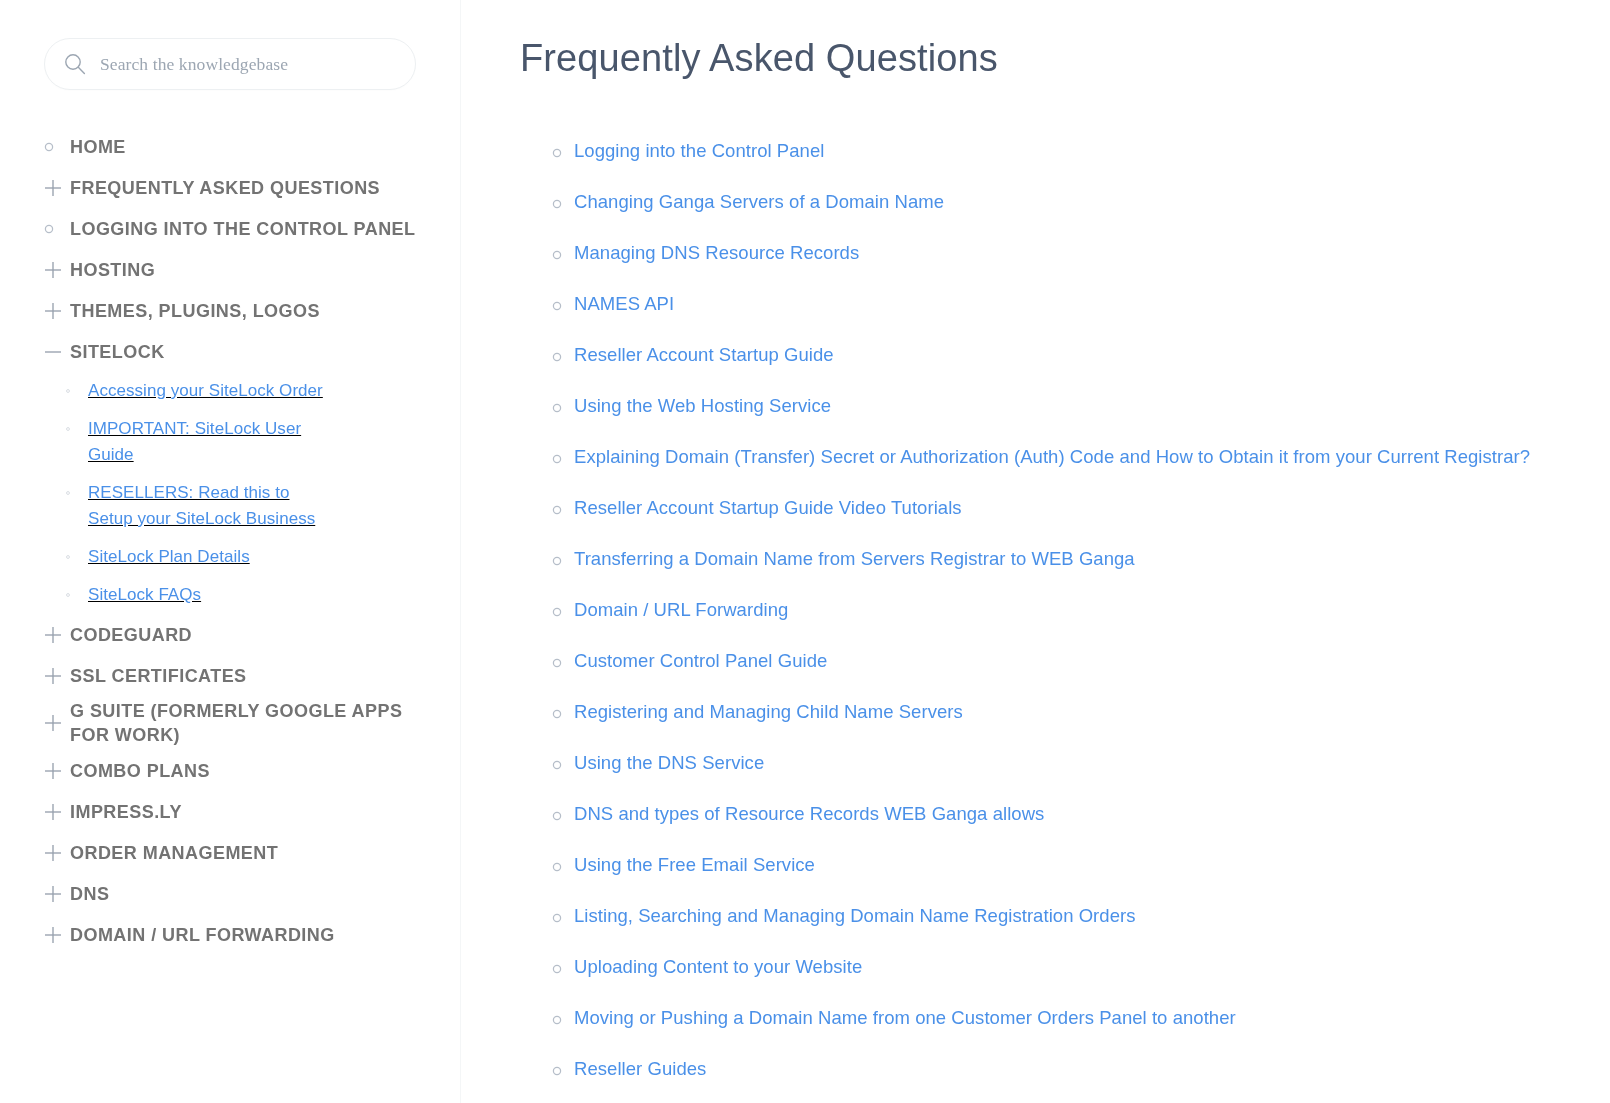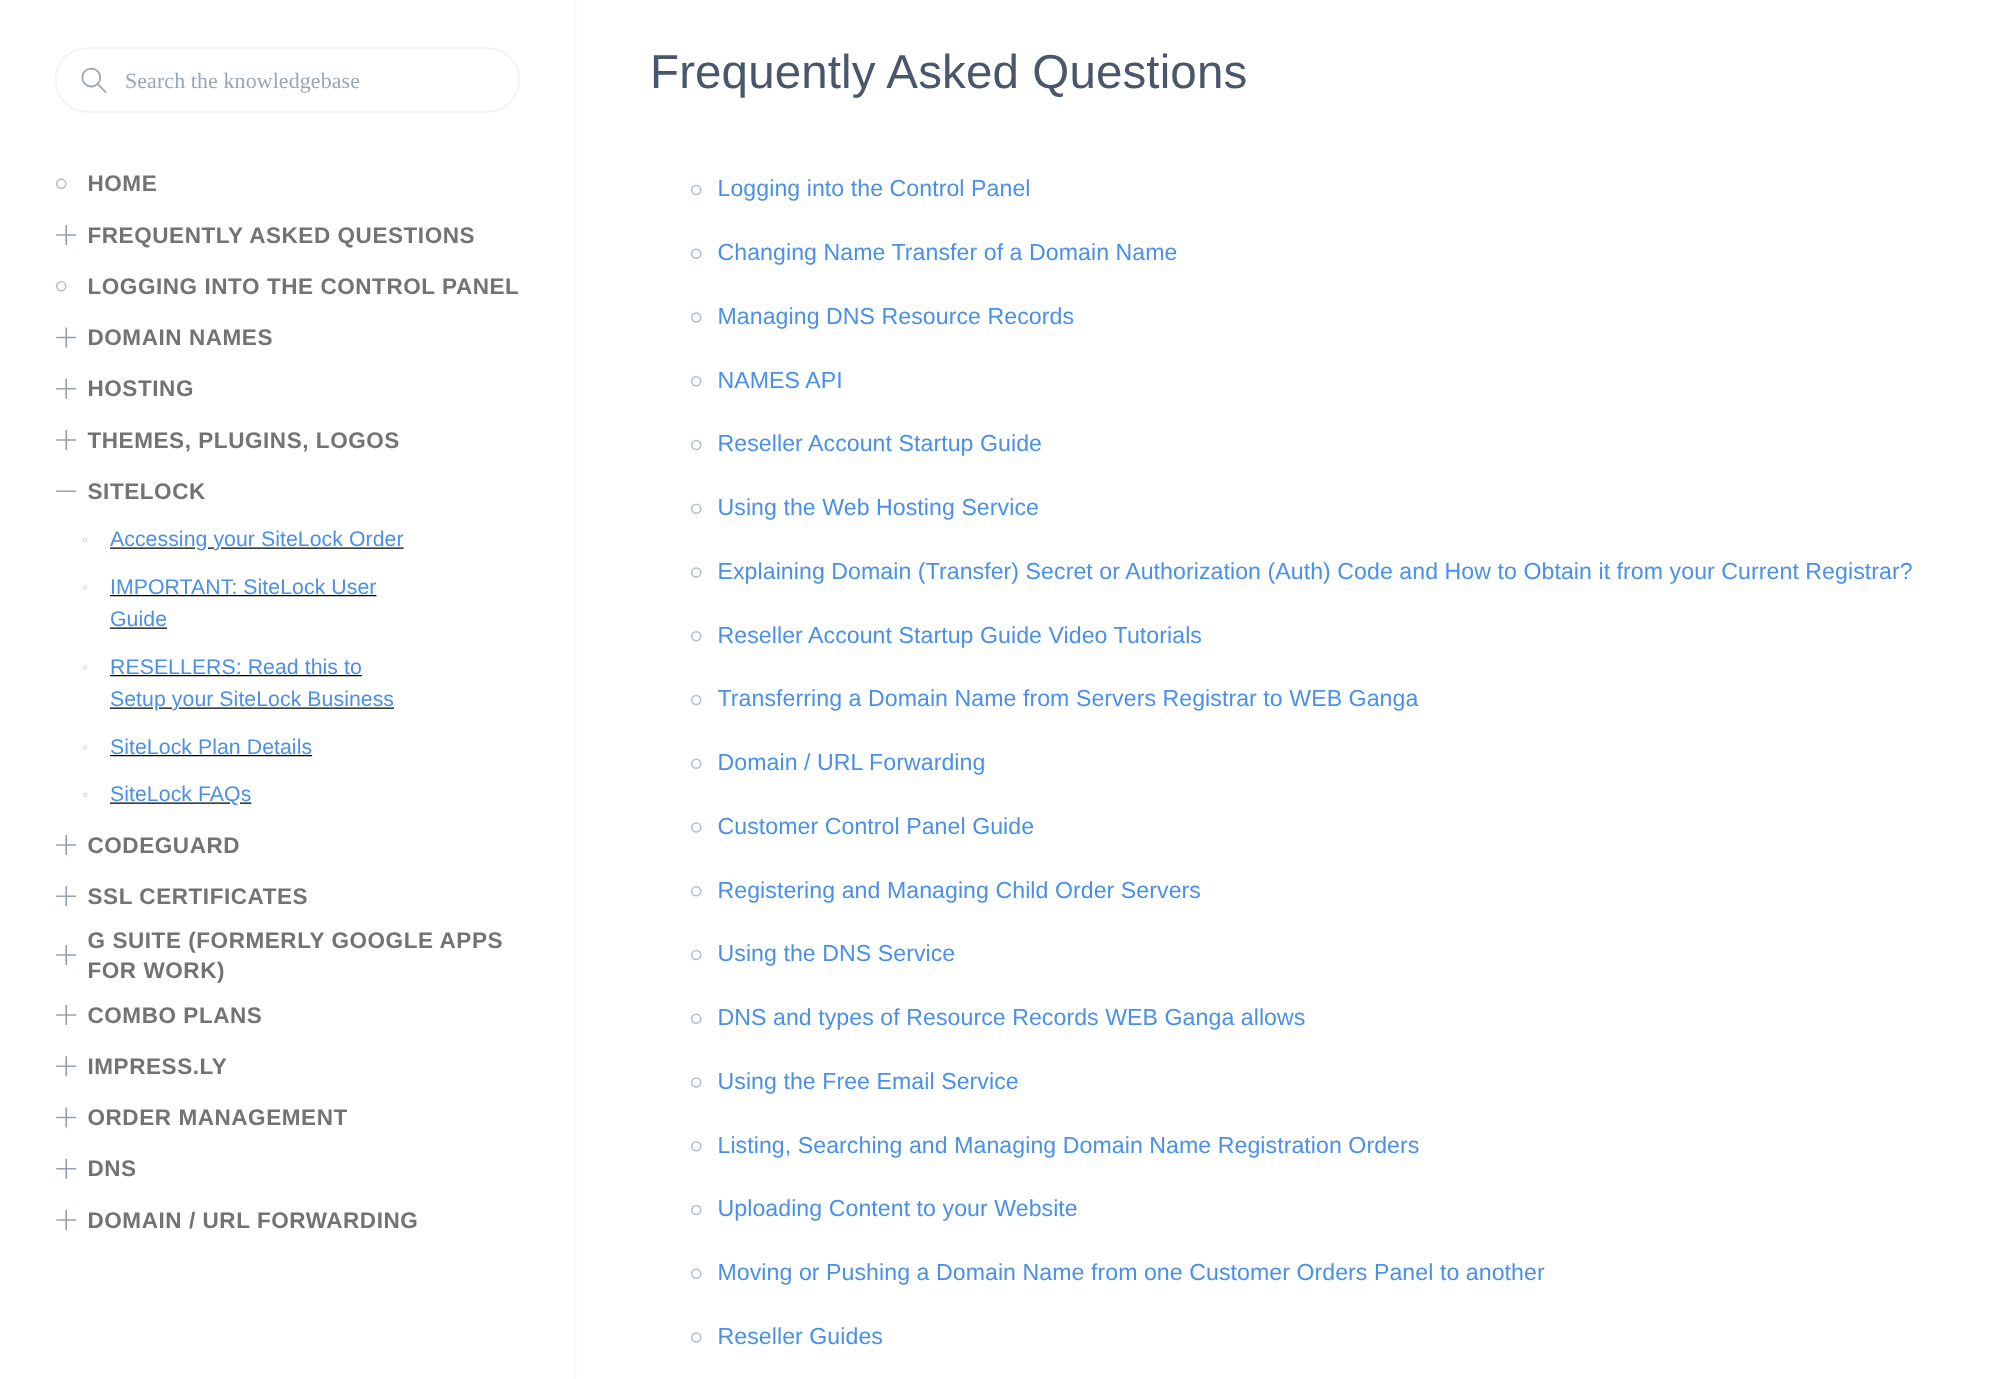--- a/index.html
+++ b/index.html
@@ -223,31 +223,20 @@
           </div>
         </div>
         <div class="nav-item">
           <div class="nav-row">
             <span class="marker">
               <svg width="18" height="18" viewBox="0 0 18 18">
                 <line x1="1" y1="9" x2="17" y2="9" stroke="#97a1ae" stroke-width="1.35"></line>
                 <line x1="9" y1="1" x2="9" y2="17" stroke="#97a1ae" stroke-width="1.35"></line>
               </svg>
             </span>
-            <span class="nav-label">DOMAIN NAMES</span>
-          </div>
-        </div>
-        <div class="nav-item">
-          <div class="nav-row">
-            <span class="marker">
-              <svg width="18" height="18" viewBox="0 0 18 18">
-                <line x1="1" y1="9" x2="17" y2="9" stroke="#97a1ae" stroke-width="1.35"></line>
-                <line x1="9" y1="1" x2="9" y2="17" stroke="#97a1ae" stroke-width="1.35"></line>
-              </svg>
-            </span>
             <span class="nav-label">HOSTING</span>
           </div>
         </div>
         <div class="nav-item">
           <div class="nav-row">
             <span class="marker">
               <svg width="18" height="18" viewBox="0 0 18 18">
                 <line x1="1" y1="9" x2="17" y2="9" stroke="#97a1ae" stroke-width="1.35"></line>
                 <line x1="9" y1="1" x2="9" y2="17" stroke="#97a1ae" stroke-width="1.35"></line>
               </svg>
@@ -404,21 +393,21 @@
         <div class="faq-item">
           <span class="faq-marker"><svg width="10" height="10" viewBox="0 0 10 10">
               <circle cx="5" cy="5" r="3.6" fill="none" stroke="#b6bec9" stroke-width="1.25"></circle>
             </svg></span>
           <a class="faq-link">Logging into the Control Panel</a>
         </div>
         <div class="faq-item">
           <span class="faq-marker"><svg width="10" height="10" viewBox="0 0 10 10">
               <circle cx="5" cy="5" r="3.6" fill="none" stroke="#b6bec9" stroke-width="1.25"></circle>
             </svg></span>
-          <a class="faq-link">Changing Name Transfer of a Domain Name</a>
+          <a class="faq-link">Changing Ganga Servers of a Domain Name</a>
         </div>
         <div class="faq-item">
           <span class="faq-marker"><svg width="10" height="10" viewBox="0 0 10 10">
               <circle cx="5" cy="5" r="3.6" fill="none" stroke="#b6bec9" stroke-width="1.25"></circle>
             </svg></span>
           <a class="faq-link">Managing DNS Resource Records</a>
         </div>
         <div class="faq-item">
           <span class="faq-marker"><svg width="10" height="10" viewBox="0 0 10 10">
               <circle cx="5" cy="5" r="3.6" fill="none" stroke="#b6bec9" stroke-width="1.25"></circle>
@@ -464,21 +453,21 @@
         <div class="faq-item">
           <span class="faq-marker"><svg width="10" height="10" viewBox="0 0 10 10">
               <circle cx="5" cy="5" r="3.6" fill="none" stroke="#b6bec9" stroke-width="1.25"></circle>
             </svg></span>
           <a class="faq-link">Customer Control Panel Guide</a>
         </div>
         <div class="faq-item">
           <span class="faq-marker"><svg width="10" height="10" viewBox="0 0 10 10">
               <circle cx="5" cy="5" r="3.6" fill="none" stroke="#b6bec9" stroke-width="1.25"></circle>
             </svg></span>
-          <a class="faq-link">Registering and Managing Child Order Servers</a>
+          <a class="faq-link">Registering and Managing Child Name Servers</a>
         </div>
         <div class="faq-item">
           <span class="faq-marker"><svg width="10" height="10" viewBox="0 0 10 10">
               <circle cx="5" cy="5" r="3.6" fill="none" stroke="#b6bec9" stroke-width="1.25"></circle>
             </svg></span>
           <a class="faq-link">Using the DNS Service</a>
         </div>
         <div class="faq-item">
           <span class="faq-marker"><svg width="10" height="10" viewBox="0 0 10 10">
               <circle cx="5" cy="5" r="3.6" fill="none" stroke="#b6bec9" stroke-width="1.25"></circle>

